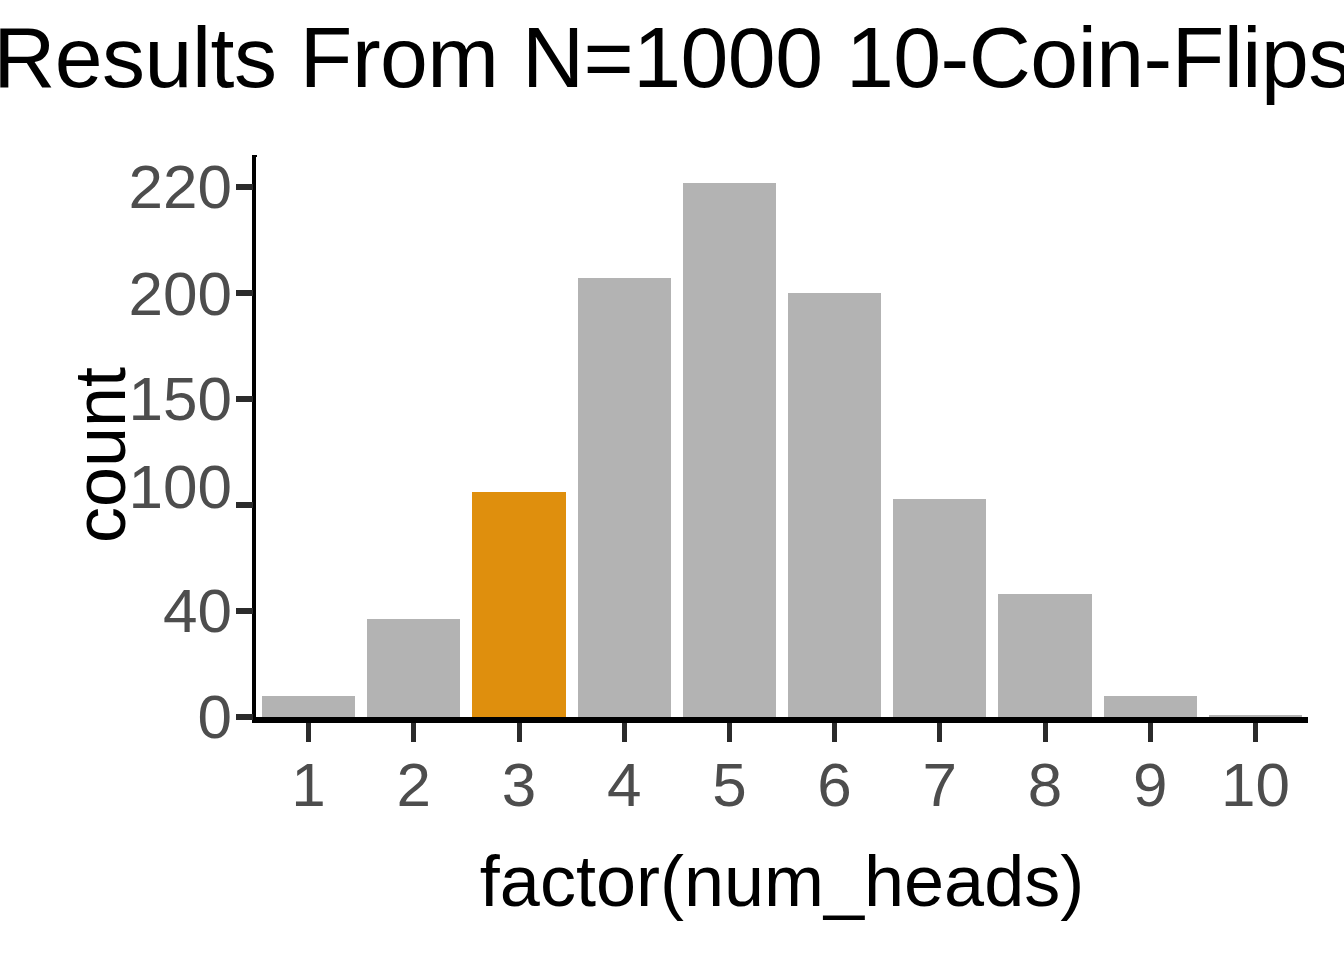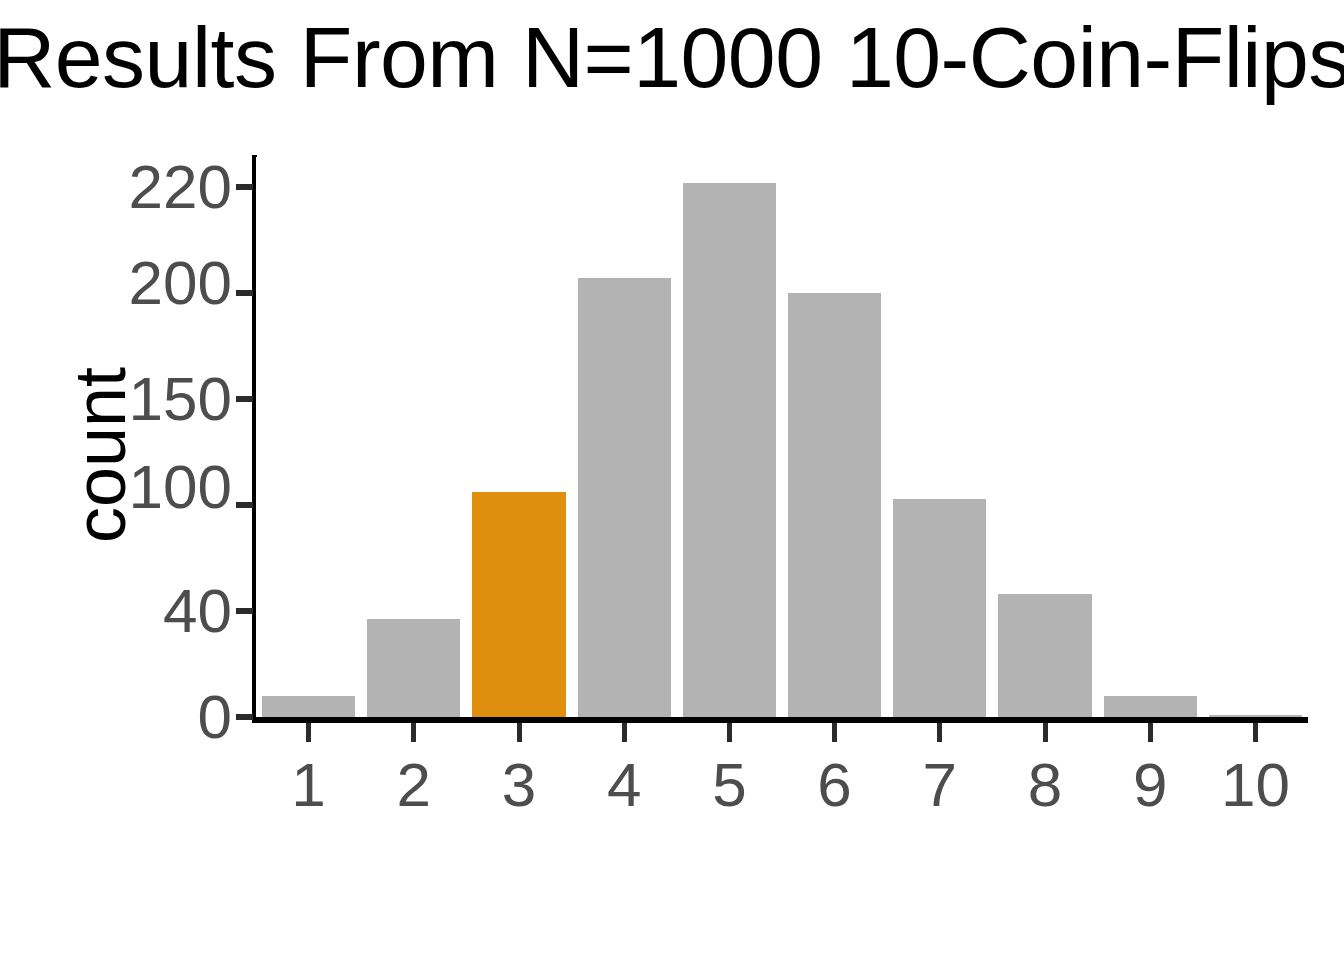--- a/index.html
+++ b/index.html
@@ -133,35 +133,36 @@
 </style>
 </head>
 <body>
 
 <div id="figure">
 
   <div id="plot-title">Results From N=1000 10-Coin-Flips</div>
 
   <div id="y-axis-title">count</div>
 
+  <div id="x-axis-title">factor(num_heads)</div>
 
   <div id="y-axis-line"></div>
   <div id="x-axis-line"></div>
 
   <div id="y-ticks-layer">
       <div class="ytick-mark" style="top: 714px;"></div>
       <div class="ytick-label" style="top: 717px;">0</div>
       <div class="ytick-mark" style="top: 608px;"></div>
       <div class="ytick-label" style="top: 611px;">40</div>
       <div class="ytick-mark" style="top: 502px;"></div>
       <div class="ytick-label" style="top: 487px;">100</div>
       <div class="ytick-mark" style="top: 396px;"></div>
       <div class="ytick-label" style="top: 399px;">150</div>
       <div class="ytick-mark" style="top: 290px;"></div>
-      <div class="ytick-label" style="top: 283px;">200</div>
+      <div class="ytick-label" style="top: 294px;">200</div>
       <div class="ytick-mark" style="top: 184px;"></div>
       <div class="ytick-label" style="top: 187px;">220</div>
     </div>
 
   <div id="x-ticks-layer">
       <div class="xtick-mark" style="left: 306.1px;"></div>
       <div class="xtick-label" style="left: 308.6px;">1</div>
       <div class="xtick-mark" style="left: 411.3px;"></div>
       <div class="xtick-label" style="left: 413.8px;">2</div>
       <div class="xtick-mark" style="left: 516.5px;"></div>

